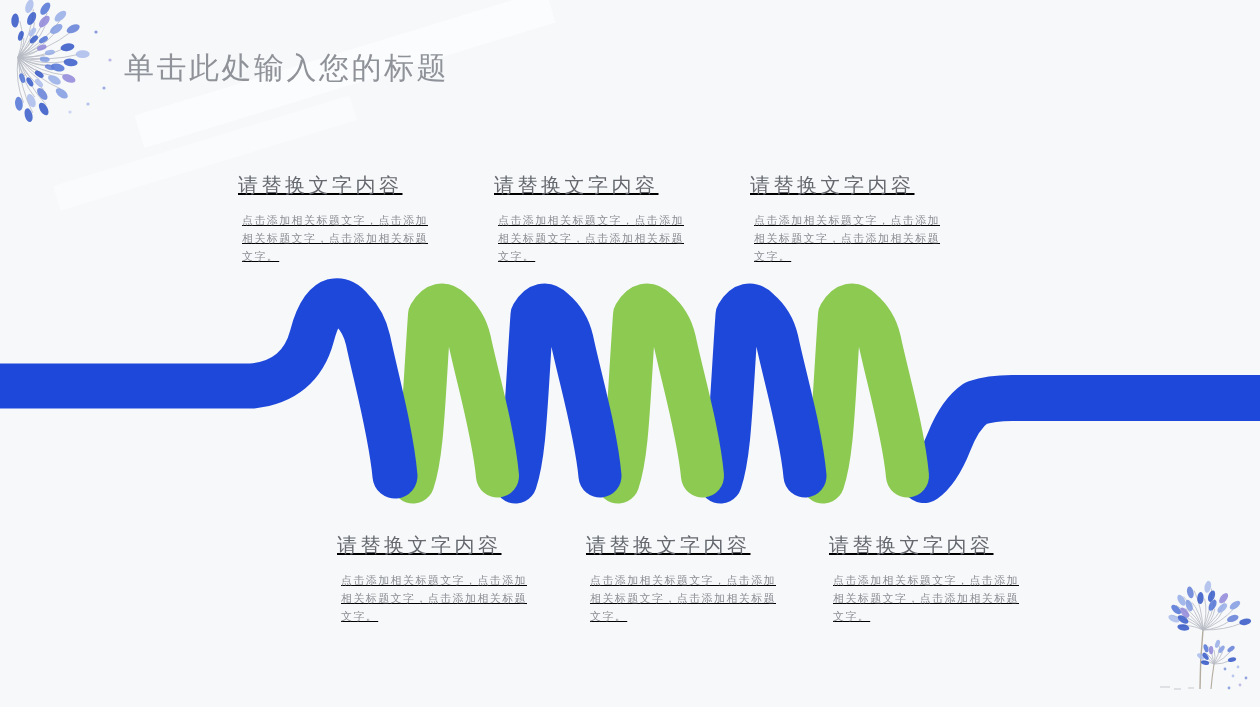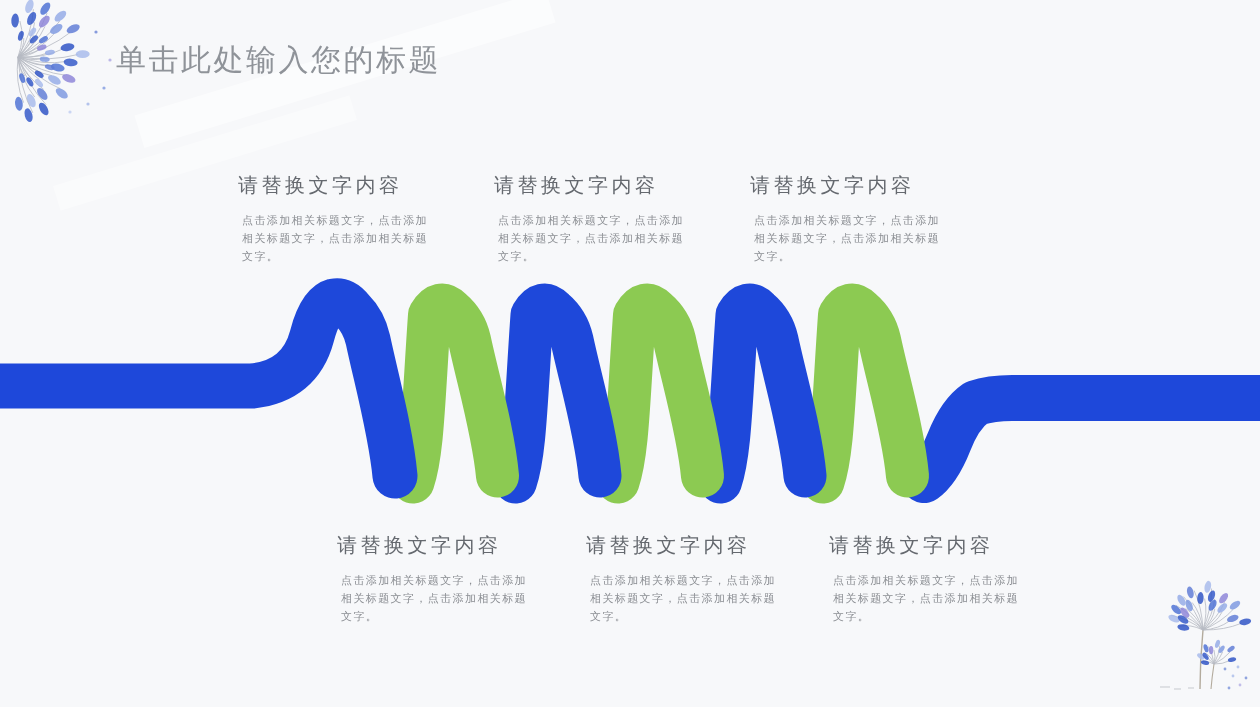--- a/index.html
+++ b/index.html
@@ -5,29 +5,29 @@
   html,body{margin:0;padding:0;background:#e9eaee;}
   #slide{
     position:relative;width:1260px;height:707px;overflow:hidden;
     background:var(--bg,#f7f8fa);
     font-family:"Liberation Sans","DejaVu Sans",sans-serif;
   }
   .streak{position:absolute;background:rgba(255,255,255,.55);pointer-events:none;}
   .s1{left:130px;top:52px;width:430px;height:34px;transform:rotate(-17deg);}
   .s2{left:50px;top:140px;width:310px;height:26px;transform:rotate(-17deg);background:rgba(255,255,255,.4);}
   #title{
-    position:absolute;left:116px;top:40px;margin:0;
+    position:absolute;left:116px;top:40px;margin:8px;
     font-size:30px;font-weight:400;letter-spacing:2.5px;
     color:var(--title,#8f9399);
   }
   #ribbon{position:absolute;left:0;top:0;}
   #ribbon path{fill:none;stroke-linecap:round;stroke-linejoin:round;}
   .rib-b{stroke:var(--rib-blue,#1e48da);}
   .rib-g{stroke:var(--rib-green,#8cca52);}
-  .block{position:absolute;width:200px;}
+  .block{position:absolute;width:200px;text-decoration:underline;}
   .block h3{
     margin:0 0 12px 0;font-size:20px;font-weight:400;letter-spacing:3.5px;
     color:var(--heading,#65696f);
   }
   .block p{
     margin:4px;width:192px;font-size:11px;letter-spacing:1.4px;line-height:18px;
     color:var(--body,#8b8e93);
   }
   .b-t1{left:238px;top:172px;}
   .b-t2{left:494px;top:172px;}

